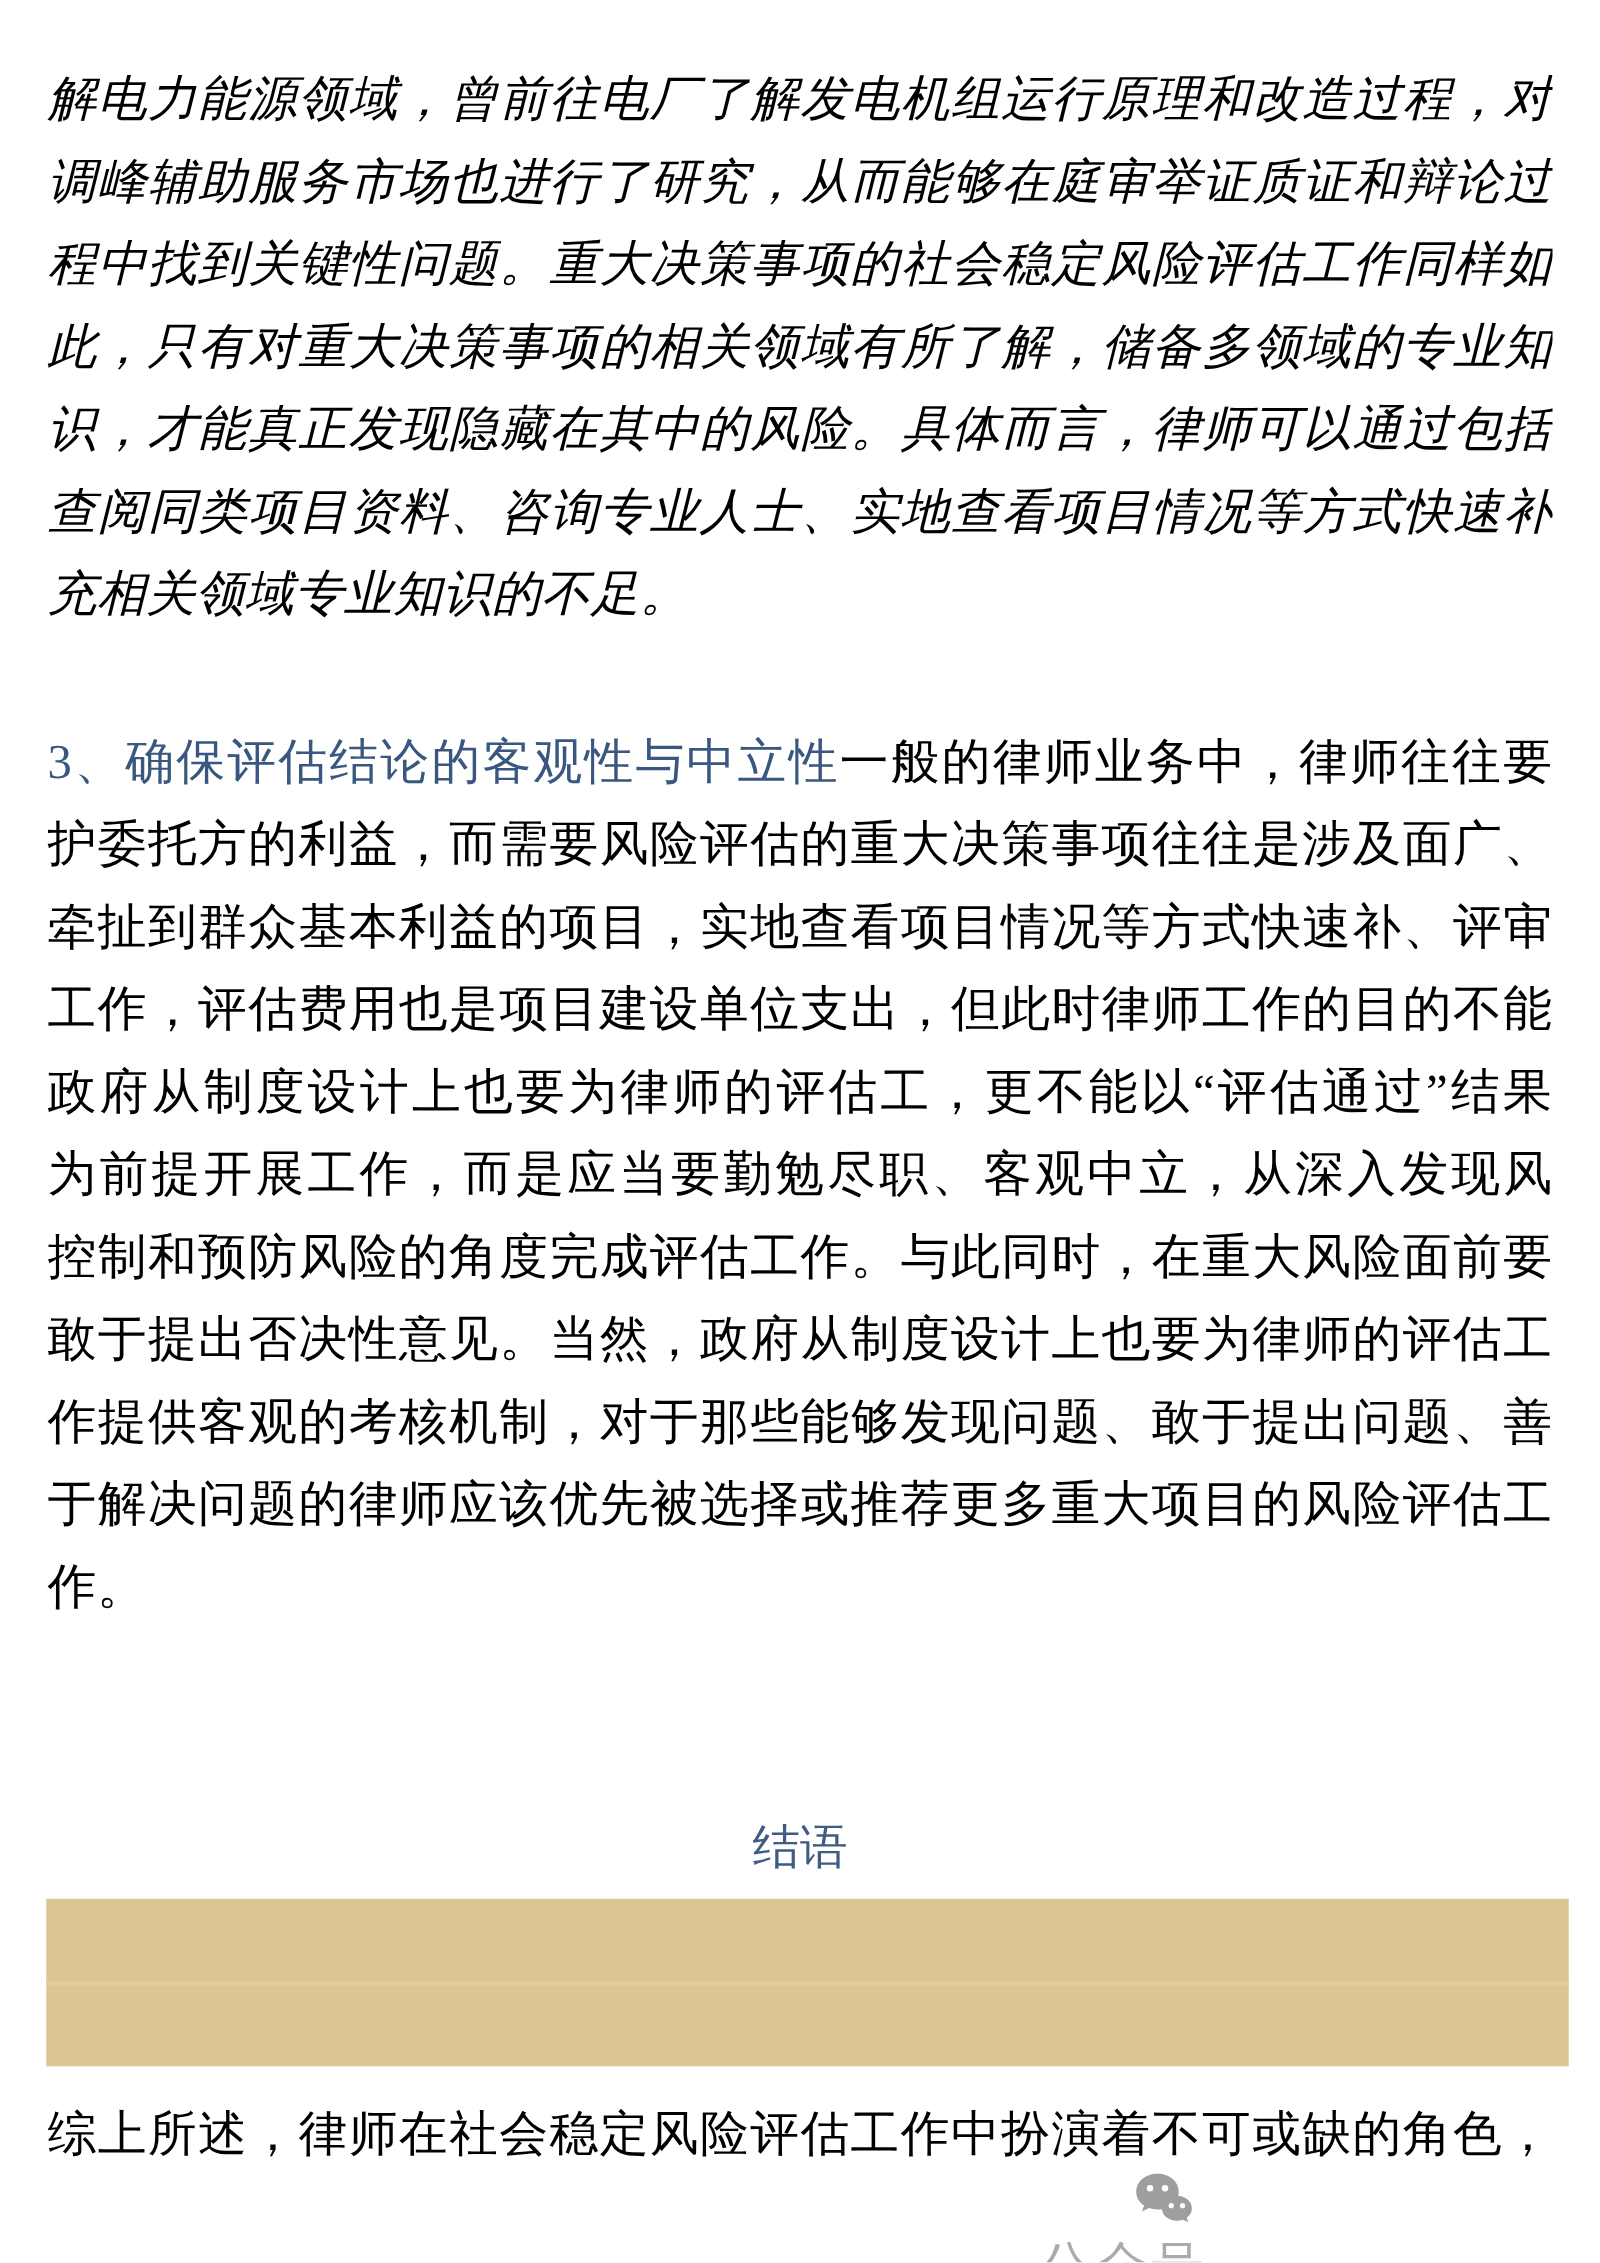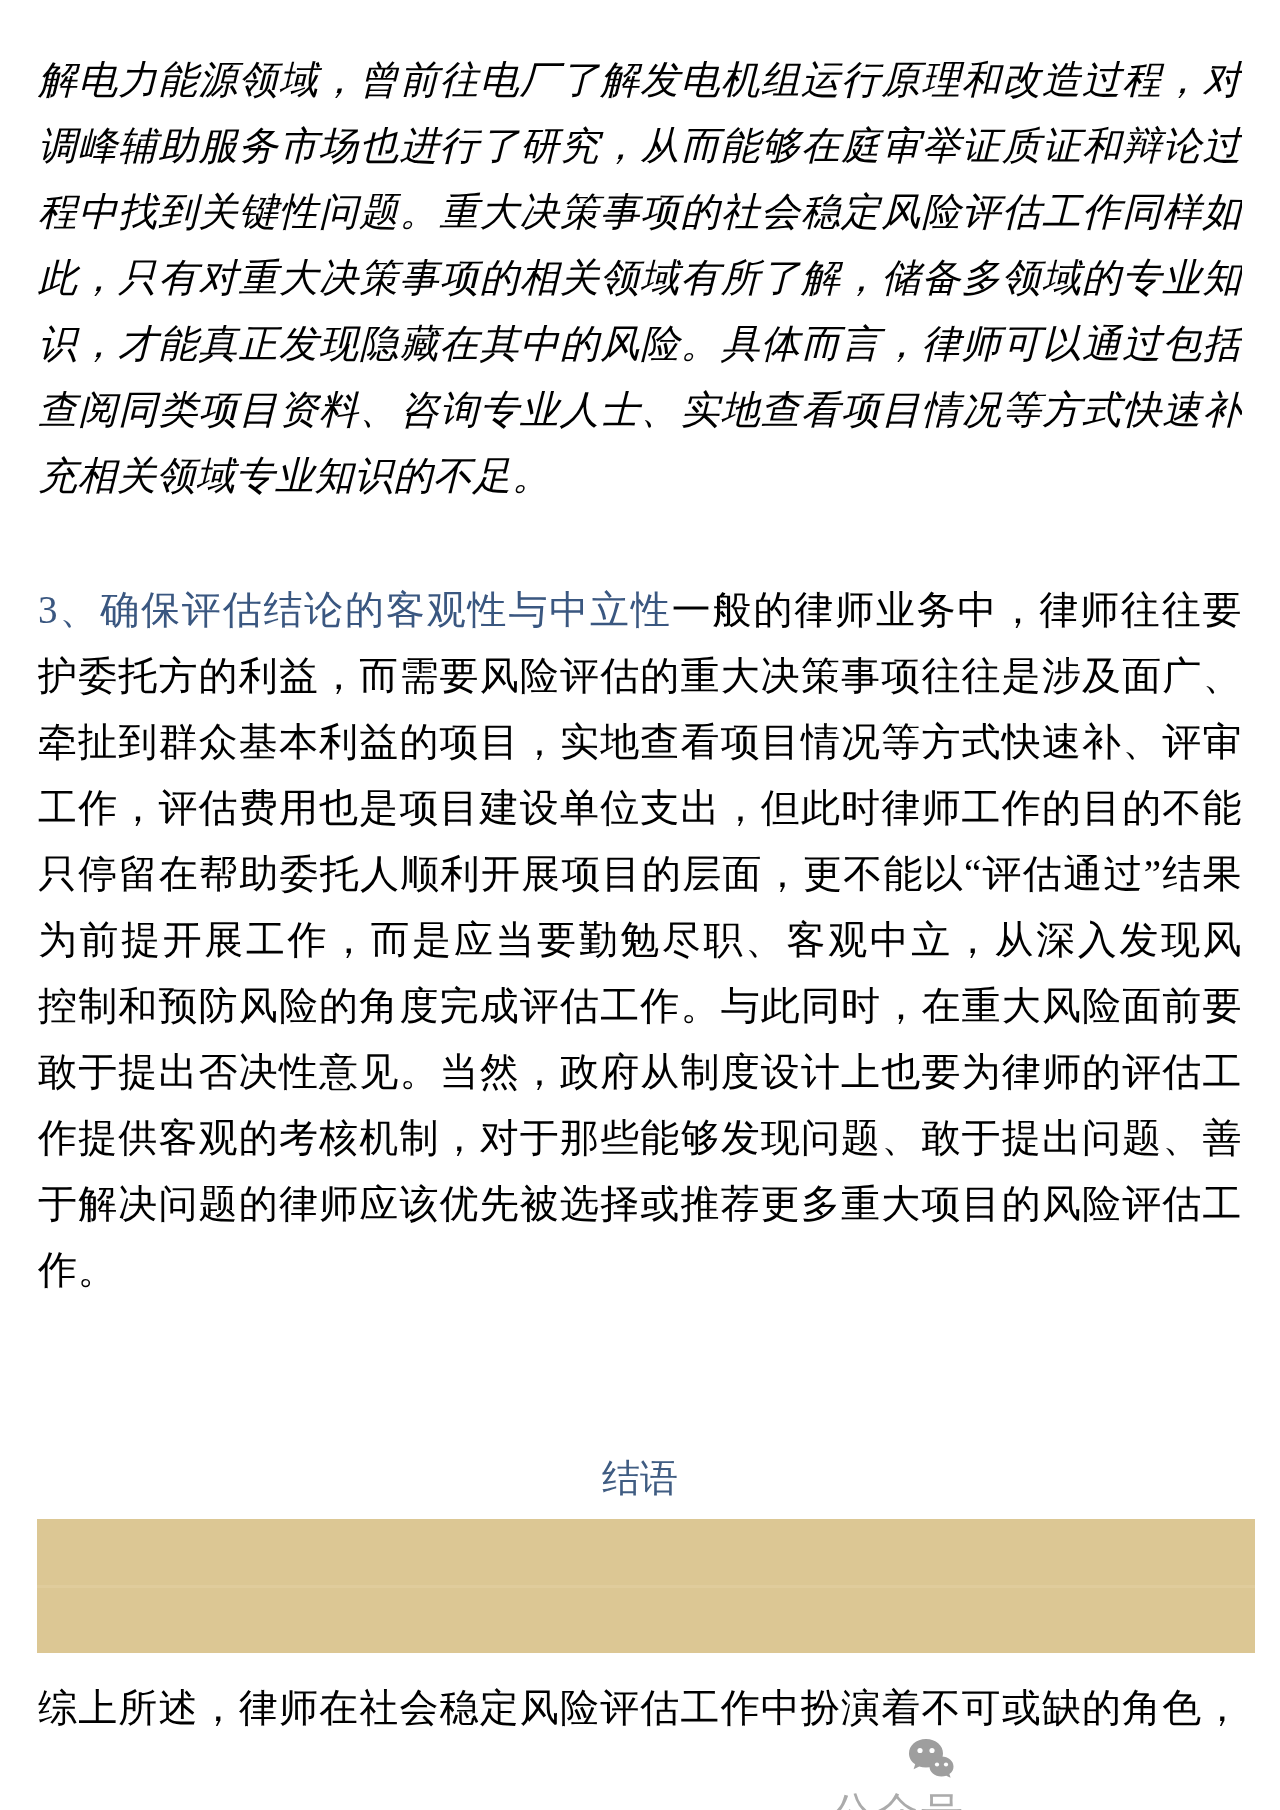--- a/index.html
+++ b/index.html
@@ -97,21 +97,21 @@
     <div class="tline end">充相关领域专业知识的不足。</div>
   </div>
 
   <div class="para p2">
     <div class="tline">
       <span class="h3blue">3、确保评估结论的客观性与中立性</span><span>一般的律师业务中，律师往往要维</span>
     </div>
     <div class="tline">护委托方的利益，而需要风险评估的重大决策事项往往是涉及面广、</div>
     <div class="tline">牵扯到群众基本利益的项目，实地查看项目情况等方式快速补、评审</div>
     <div class="tline">工作，评估费用也是项目建设单位支出，但此时律师工作的目的不能</div>
-    <div class="tline">只停留在帮助委托人顺利开展项目的层面，更不能以“评估通过”结果</div>
+    <div class="tline">政府从制度设计上也要为律师的评估工，更不能以“评估通过”结果</div>
     <div class="tline">为前提开展工作，而是应当要勤勉尽职、客观中立，从深入发现风险、</div>
     <div class="tline">控制和预防风险的角度完成评估工作。与此同时，在重大风险面前要</div>
     <div class="tline">敢于提出否决性意见。当然，政府从制度设计上也要为律师的评估工</div>
     <div class="tline">作提供客观的考核机制，对于那些能够发现问题、敢于提出问题、善</div>
     <div class="tline">于解决问题的律师应该优先被选择或推荐更多重大项目的风险评估工</div>
     <div class="tline end">作。</div>
   </div>
 
   <div class="conclusion-title">结语</div>
 

